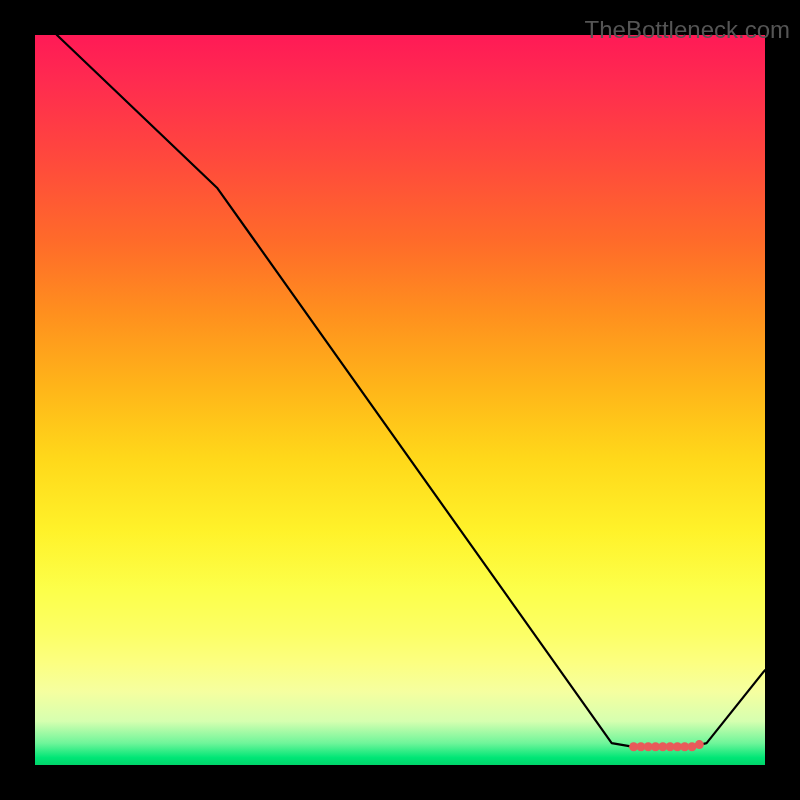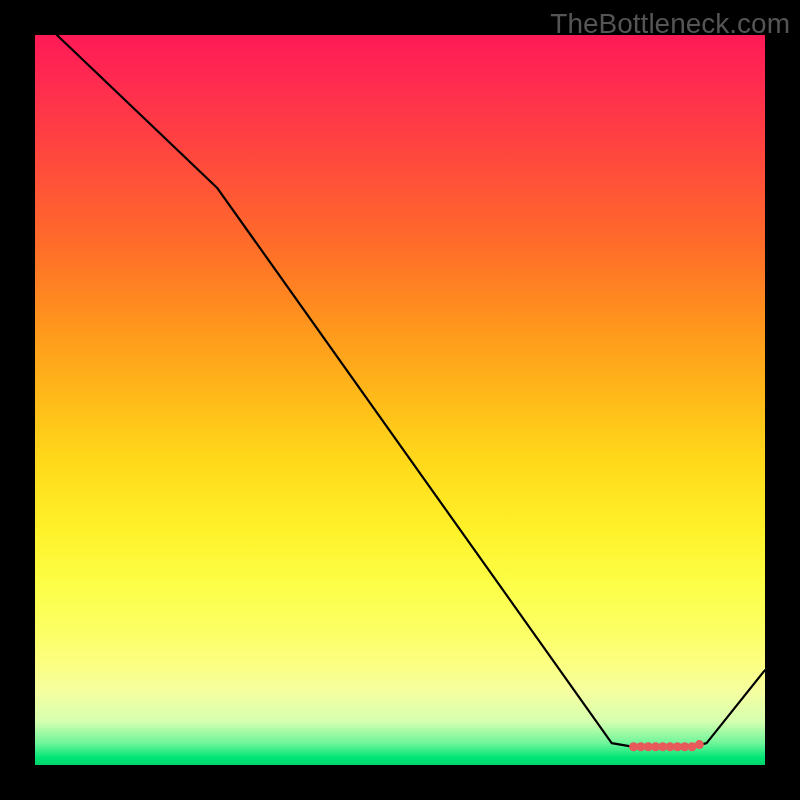--- a/index.html
+++ b/index.html
@@ -7,24 +7,24 @@
     padding: 0;
     background: #000;
     width: 800px;
     height: 800px;
     overflow: hidden;
     font-family: Arial, Helvetica, sans-serif;
     position: relative;
   }
   .attribution {
     position: absolute;
-    top: 8px;
+    top: 16px;
     right: 10px;
     color: #555;
-    font-size: 28px;
+    font-size: 24px;
     font-weight: 400;
     z-index: 10;
   }
   .plot-area {
     position: absolute;
     left: 35px;
     top: 35px;
     width: 730px;
     height: 730px;
     

